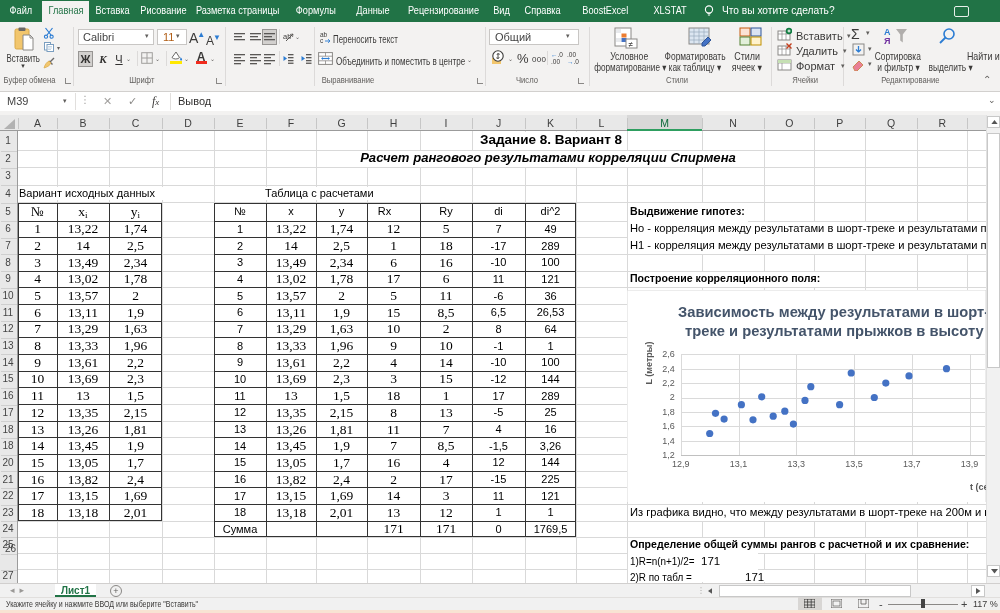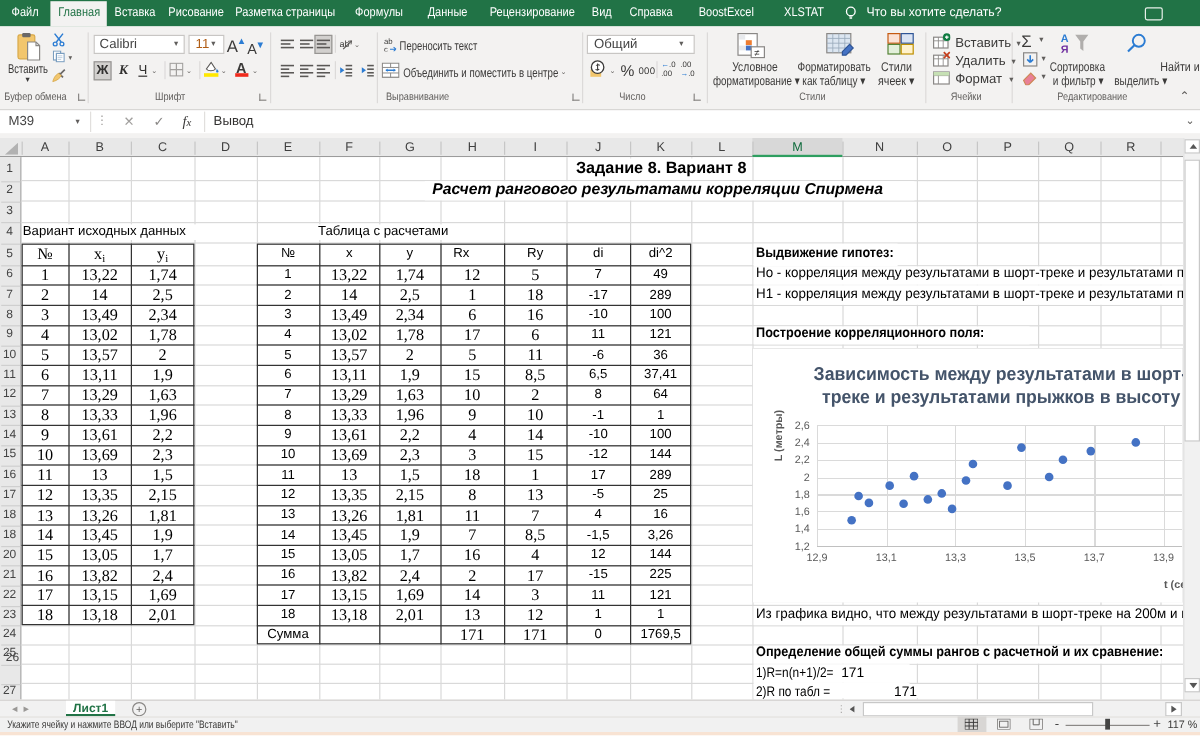--- a/index.html
+++ b/index.html
@@ -563,21 +563,21 @@
 <div class="cell" style="left:367px;top:288.04999999999995px;width:53px;">5</div>
 <div class="cell" style="left:420px;top:288.04999999999995px;width:52px;">11</div>
 <div class="scell" style="left:472px;top:289.54999999999995px;width:53px;">-6</div>
 <div class="scell" style="left:525px;top:289.54999999999995px;width:51px;">36</div>
 <div class="scell" style="left:214px;top:306.25px;width:52px;">6</div>
 <div class="cell" style="left:266px;top:304.75px;width:50px;">13,11</div>
 <div class="cell" style="left:316px;top:304.75px;width:51px;">1,9</div>
 <div class="cell" style="left:367px;top:304.75px;width:53px;">15</div>
 <div class="cell" style="left:420px;top:304.75px;width:52px;">8,5</div>
 <div class="scell" style="left:472px;top:306.25px;width:53px;">6,5</div>
-<div class="scell" style="left:525px;top:306.25px;width:51px;">37,41</div>
+<div class="scell" style="left:525px;top:306.25px;width:51px;">26,53</div>
 <div class="scell" style="left:214px;top:322.95000000000005px;width:52px;">7</div>
 <div class="cell" style="left:266px;top:321.45000000000005px;width:50px;">13,29</div>
 <div class="cell" style="left:316px;top:321.45000000000005px;width:51px;">1,63</div>
 <div class="cell" style="left:367px;top:321.45000000000005px;width:53px;">10</div>
 <div class="cell" style="left:420px;top:321.45000000000005px;width:52px;">2</div>
 <div class="scell" style="left:472px;top:322.95000000000005px;width:53px;">8</div>
 <div class="scell" style="left:525px;top:322.95000000000005px;width:51px;">64</div>
 <div class="scell" style="left:214px;top:339.6px;width:52px;">8</div>
 <div class="cell" style="left:266px;top:338.1px;width:50px;">13,33</div>
 <div class="cell" style="left:316px;top:338.1px;width:51px;">1,96</div>

